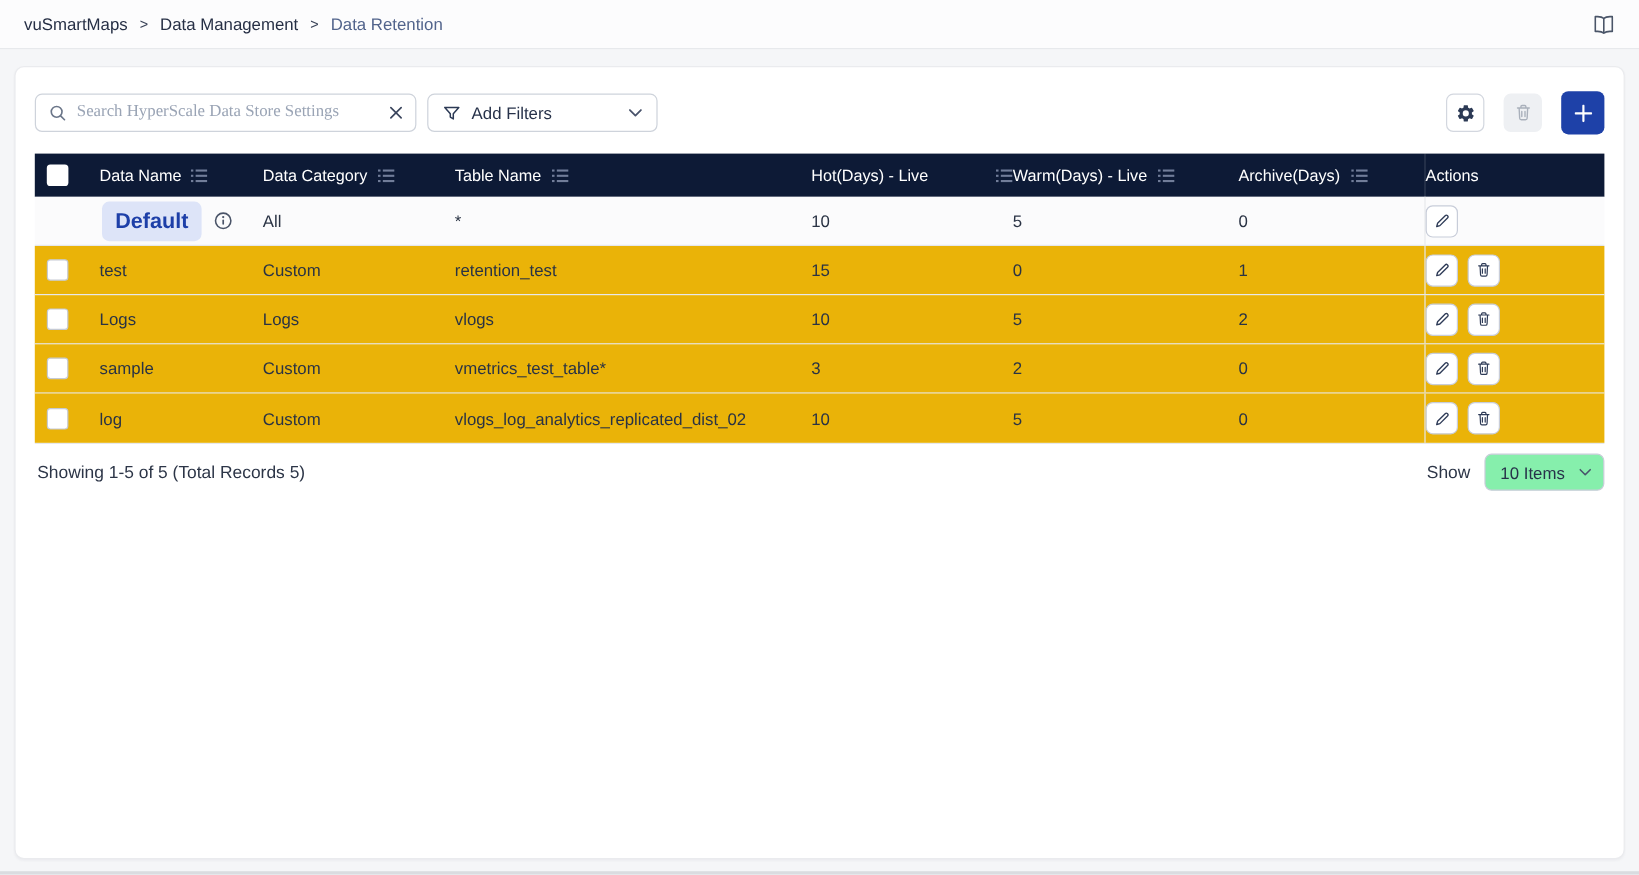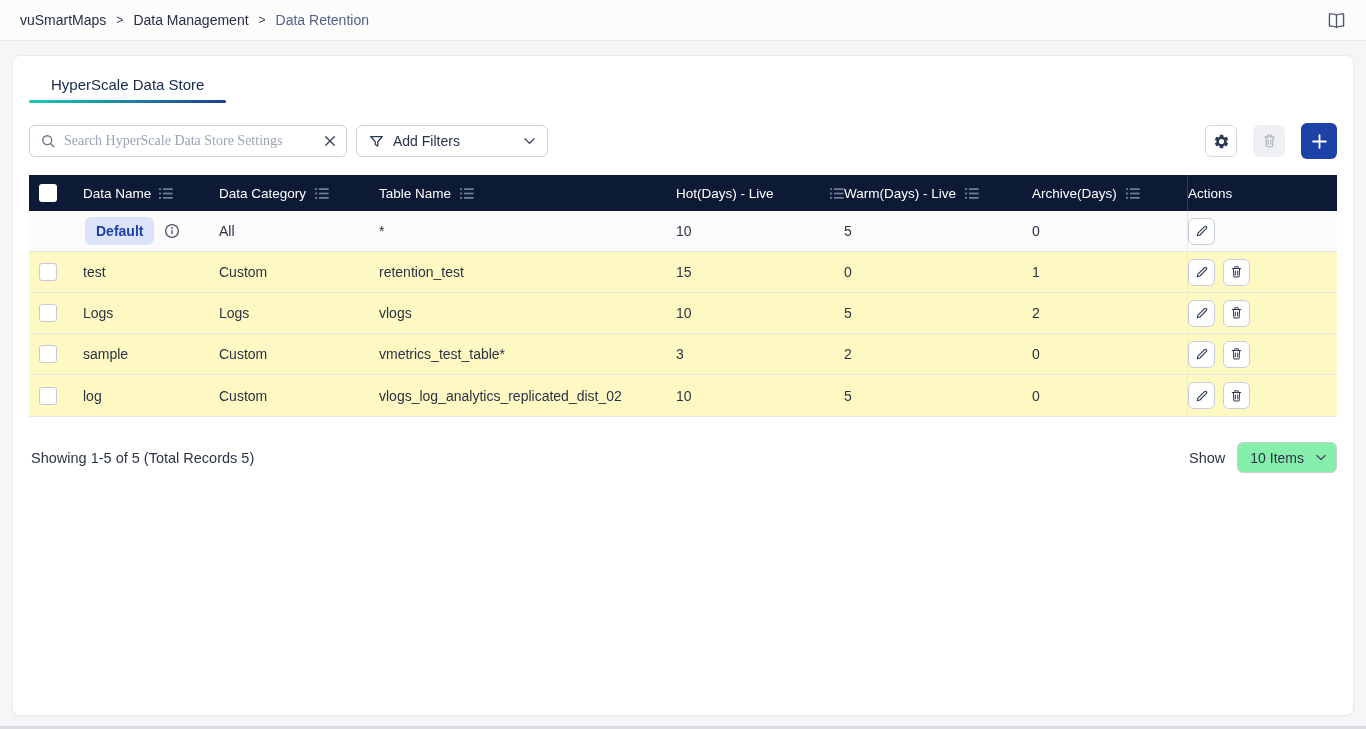--- a/index.html
+++ b/index.html
@@ -74,53 +74,53 @@
 
   
   .table { margin-top: 16px; border-bottom: 1px solid #e6e8ec; }
   .thead {
     display: flex; align-items: center; height: 36px; background: #0d1a36; color: #ffffff;
   }
   .th { font-size: 13.5px; font-weight: normal; display: flex; align-items: center; gap: 9px; }
   .th .col-menu-icon { color: #717d99; display: flex; cursor: pointer; }
   .tr {
     display: flex; align-items: center; height: 41px; border-bottom: 1px solid #e6e8ec;
-    background: #fef9c3; font-size: 14px; color: #2a3344;
+    background: #eab308; font-size: 14px; color: #2a3344;
   }
   .tr:last-child { border-bottom: none; }
   .tr.default-row { background: #fbfbfc; }
   .td { display: flex; align-items: center; }
   .col-check   { width: 54px;  padding-left: 10px; }
   .col-name    { width: 136px; gap: 8px; }
   .col-cat     { width: 160px; }
   .col-table   { width: 297px; }
   .col-hot     { width: 168px; justify-content: space-between; }
   .col-warm    { width: 188px; }
   .col-archive { width: 155px; }
   .col-actions { flex: 1; padding-left: 0; gap: 8px; align-self: stretch; align-items: center; }
   .thead .col-actions { border-left: 1px solid rgba(255,255,255,0.16); }
   .tr .col-actions { border-left: 1px solid #e6e8ec; }
   .checkbox {
     width: 18px; height: 18px; border: 1px solid #c5cad4; border-radius: 3px;
     background: #fff; cursor: pointer; display: inline-block;
   }
   .thead .checkbox { border: none; }
   .badge {
-    background: #dde4f8; color: #1d3fa8; font-weight: bold; font-size: 14px;
+    background: #dde4f8; color: #1d3fa8; font-weight: bold; font-size: 18px;
     padding: 6px 11px; border-radius: 6px; margin-left: 2px;
   }
   .badge-wrap { display: flex; align-items: center; gap: 10px; }
   .info-icon { color: #4a5468; display: flex; cursor: pointer; }
   .row-btn {
     width: 27px; height: 27px; border: 1px solid #c8cdd9; border-radius: 6px; background: #fff;
     color: #2e3b57; display: flex; align-items: center; justify-content: center; cursor: pointer;
   }
 
   
-  .table-footer { margin-top: 25px; display: flex; align-items: center; }
+  .table-footer { margin-top: 8px; display: flex; align-items: center; }
   .footer-summary { font-size: 14.5px; color: #2c3547; padding-left: 2px; }
   .footer-right { margin-left: auto; display: flex; align-items: center; gap: 12px; }
   .show-label { font-size: 14.5px; color: #2c3547; }
   .page-size-select {
     height: 31px; border: 1px solid #c8cdd9; border-radius: 6px; background: #86efac;
     display: flex; align-items: center; gap: 12px; padding: 0 10px 0 12px;
     font-size: 14px; color: #27324a; cursor: pointer;
   }
   .page-size-select .icon-chev { color: #49536b; display: flex; }
 </style>
@@ -138,26 +138,20 @@
   <span class="book-btn">
     <svg width="19" height="17" viewBox="0 0 20 18" fill="none" stroke="currentColor" stroke-width="1.4" stroke-linejoin="round">
       <path d="M10 3.5C8.5 2.2 6.6 2 4.6 2H2.5v13h2.1c2 0 3.9.2 5.4 1.5 1.5-1.3 3.4-1.5 5.4-1.5h2.1V2h-2.1c-2 0-3.9.2-5.4 1.5z"></path>
       <path d="M10 3.5v13"></path>
     </svg>
   </span>
 </div>
 
 <div class="card">
 
-  <div class="tabs">
-    <div class="tab">
-      <span>HyperScale Data Store</span>
-      <span class="tab-underline"></span>
-    </div>
-  </div>
 
   <div class="toolbar">
     <div class="search-box">
       <span class="icon-search">
         <svg width="16" height="16" viewBox="0 0 20 20" fill="none" stroke="currentColor" stroke-width="1.7" stroke-linecap="round">
           <circle cx="9" cy="9" r="5.6"></circle>
             <line x1="13.4" y1="13.4" x2="17.2" y2="17.2"></line>
         </svg>
       </span>
       <input type="text" placeholder="Search HyperScale Data Store Settings" style="">

